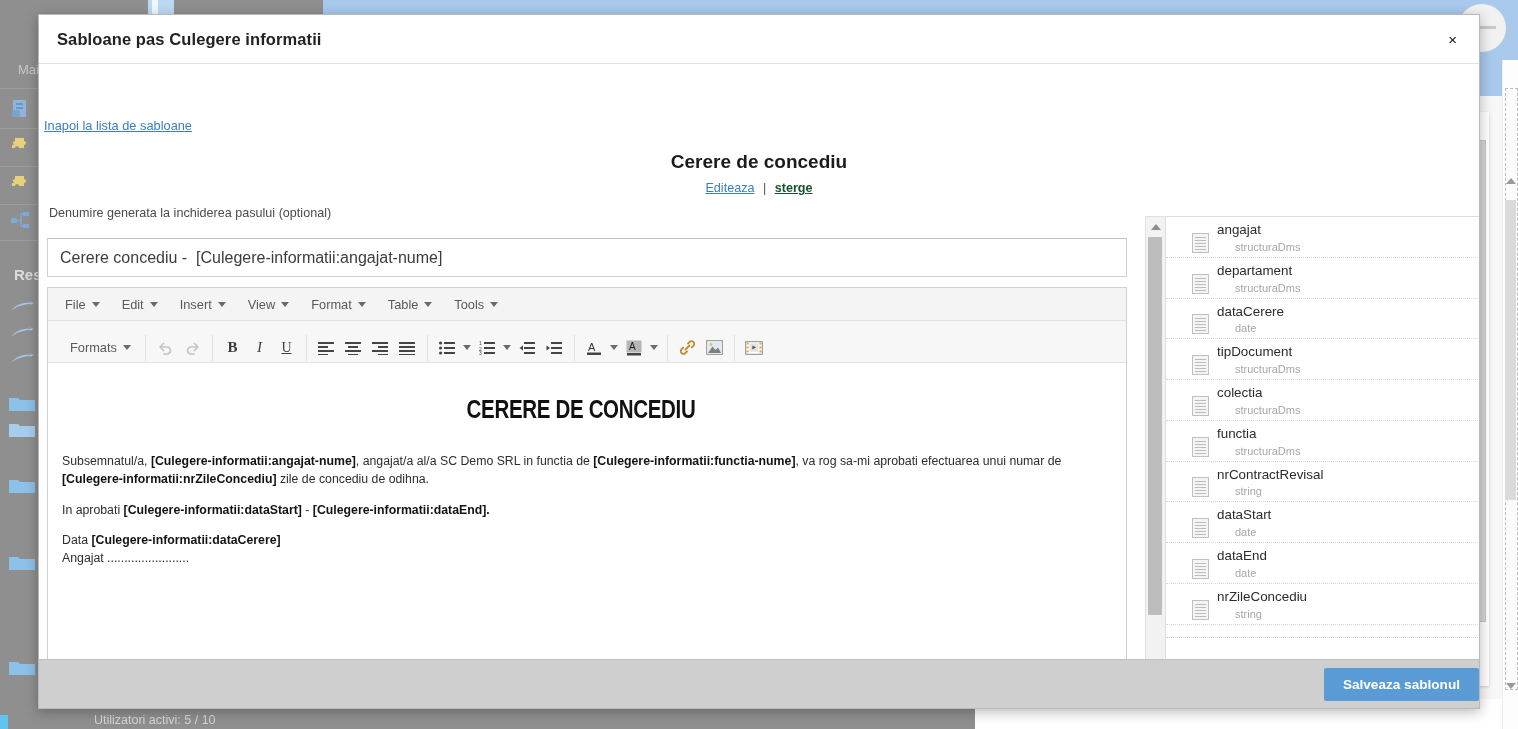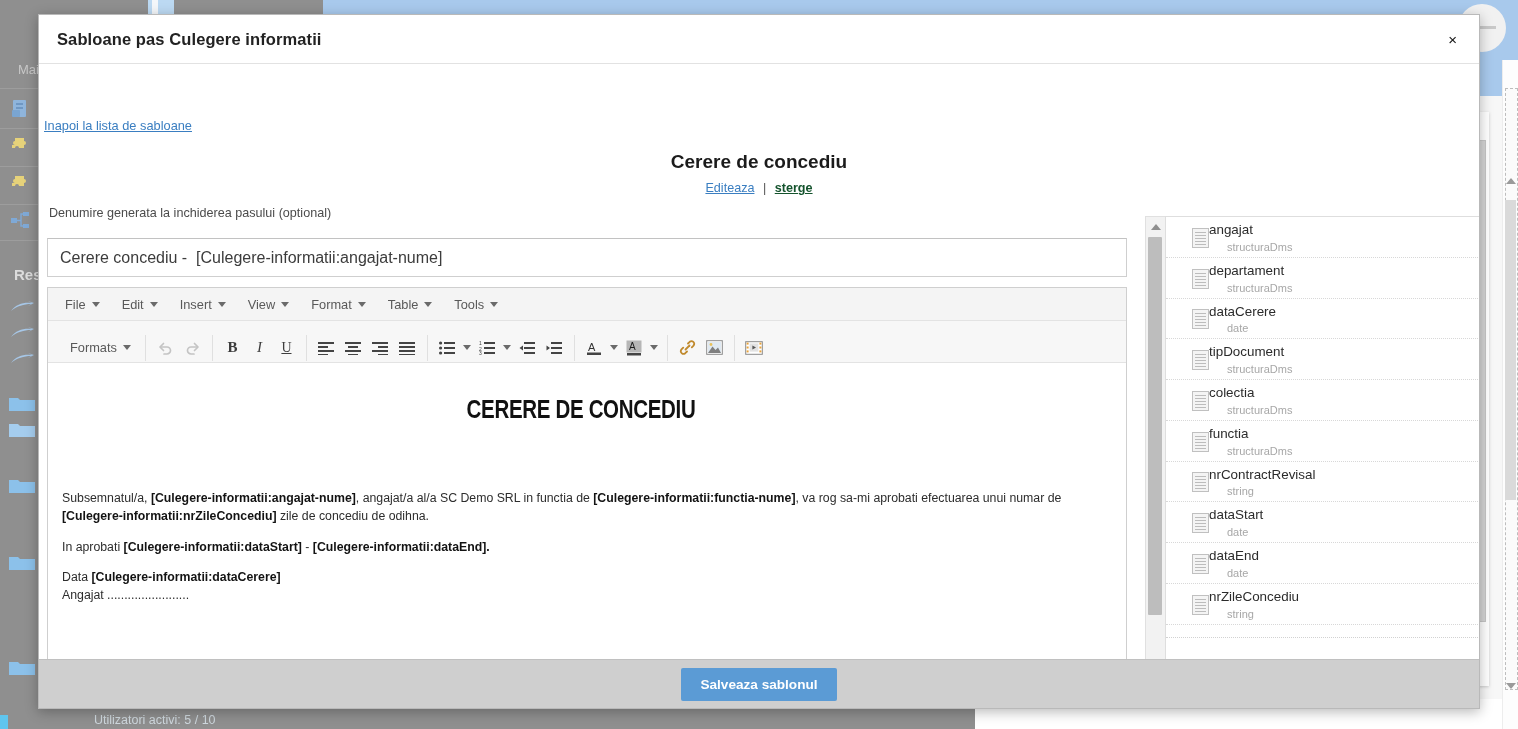--- a/index.html
+++ b/index.html
@@ -366,21 +366,21 @@
   }
   .content-p {
     font-size: 12.3px;
     color: #2d2d2d;
     line-height: 1.45;
     margin: 0;
     padding: 0 0 0 4px;
   }
   .content-p.gap { margin-top: 13px; }
   .content-p b { font-weight: bold; color: #131313; }
-  #content-body { margin-top: 66px; }
+  #content-body { margin-top: 29px; }
 
   
   #tree-col {
     position: absolute;
     left: 1106px; top: 152px;
     width: 370px;
     height: 517px;
     display: flex;
   }
   #tree-scroll-left {
@@ -420,21 +420,22 @@
     padding: 6px 8px 6px 8px;
     border-bottom: 1px dotted #d2d2d2;
     cursor: pointer;
   }
   .tree-group .gname {
     font-size: 13.6px;
     color: #2b2b2b;
   }
   .tree-item {
     display: flex;
-    align-items: center;
+    align-items: flex-end;
+    gap: 8px;
     padding: 5px 8px 4px 26px;
     border-bottom: 1px dotted #d8d8d8;
     cursor: pointer;
   }
   .tree-item .ti-texts { display: flex; flex-direction: column; }
   .tree-item .ti-name {
     font-size: 13.4px;
     color: #2b2b2b;
     line-height: 1.25;
   }
@@ -489,21 +490,21 @@
   }
 
   
   #modal-footer {
     height: 48px;
     min-height: 48px;
     background: #cfcfcf;
     border-top: 1px solid #c0c0c0;
     display: flex;
     align-items: center;
-    justify-content: center;
+    justify-content: flex-end;
   }
   #save-btn {
     background: #5b9bd5;
     color: #ffffff;
     font-size: 13.6px;
     font-weight: bold;
     border: none;
     padding: 9px 19px;
     cursor: pointer;
     font-family: "Liberation Sans", sans-serif;

